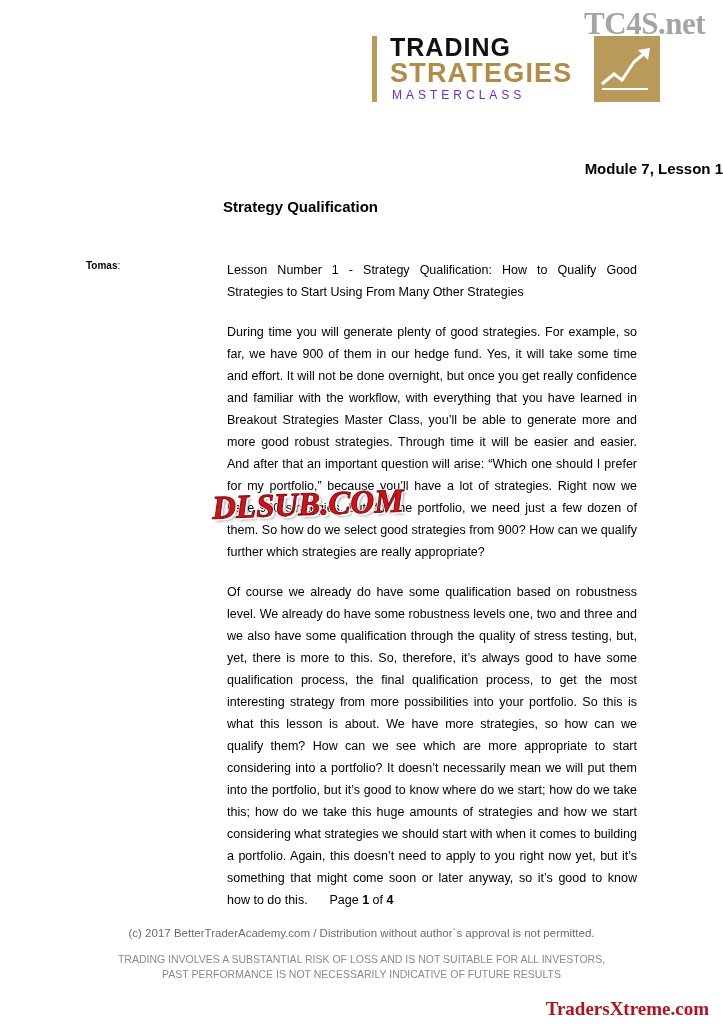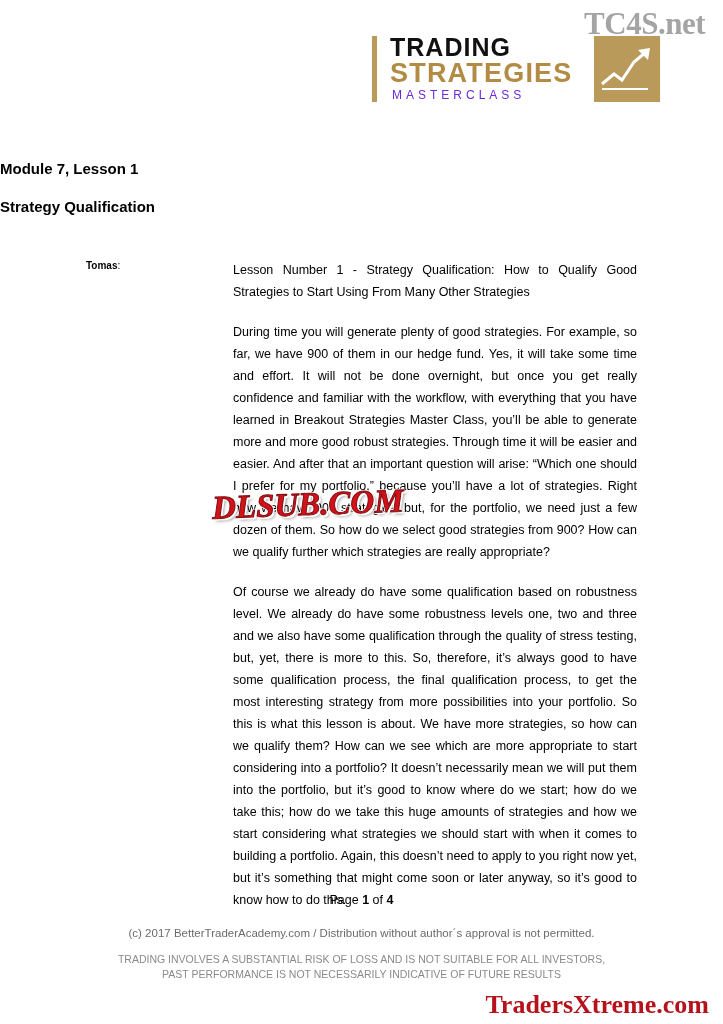--- a/index.html
+++ b/index.html
@@ -95,30 +95,31 @@
     left: 0;
     top: 0;
   }
 
   
   .doc-title {
     position: absolute;
     top: 160px;
     left: 0;
     width: 723px;
-    text-align: left;
+    text-align: right;
     font-size: 15px;
     font-weight: bold;
     color: #000;
   }
   .doc-subtitle {
     position: absolute;
     top: 198px;
     left: 0;
     width: 601px;
+    text-align: center;
     font-size: 15px;
     font-weight: bold;
     color: #000;
   }
 
   
   .speaker {
     position: absolute;
     top: 260px;
     left: 86px;
@@ -132,21 +133,21 @@
     position: absolute;
     top: 259px;
     left: 219px;
     width: 418px;
     font-size: 12.5px;
     line-height: 22px;
     text-align: justify;
     color: #000;
   }
   .content p {
-    margin: 0 0 18px 14px;
+    margin: 0 0 18px 8px;
     text-align: justify;
   }
   .content p:last-child { margin-bottom: 0; }
 
   
   .wm-dlsub {
     position: absolute;
     top: 486px;
     left: 212px;
     font-family: "Liberation Serif", serif;
@@ -195,21 +196,21 @@
     font-size: 10.5px;
     line-height: 15px;
     color: #8a8a8a;
   }
 
   .wm-traders {
     position: absolute;
     bottom: 4px;
     right: 14px;
     font-family: "Liberation Serif", serif;
-    font-size: 26px;
+    font-size: 19px;
     font-weight: bold;
     color: #b5121b;
     text-shadow: 1px 1px 0 rgba(255,255,255,0.85);
   }
 </style>
 </head>
 <body>
 
 <div class="page">
 

